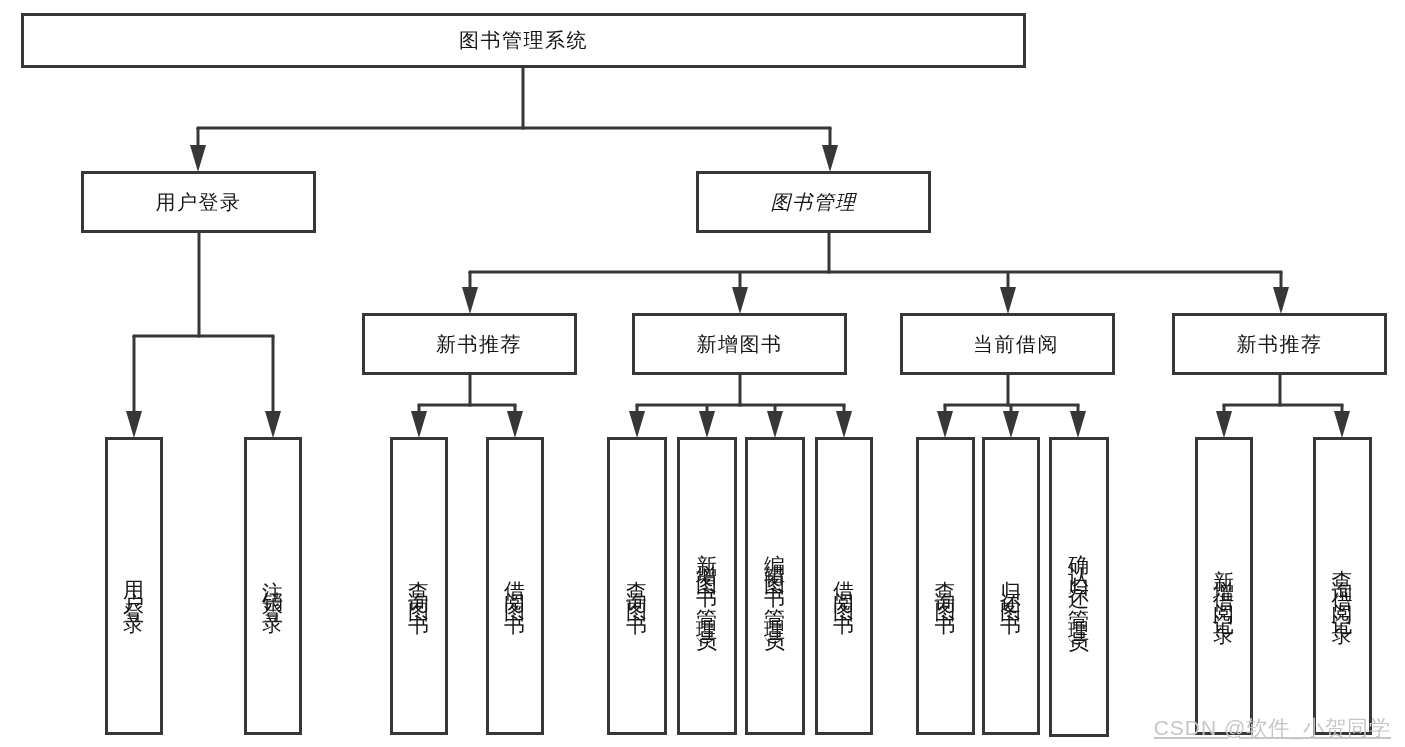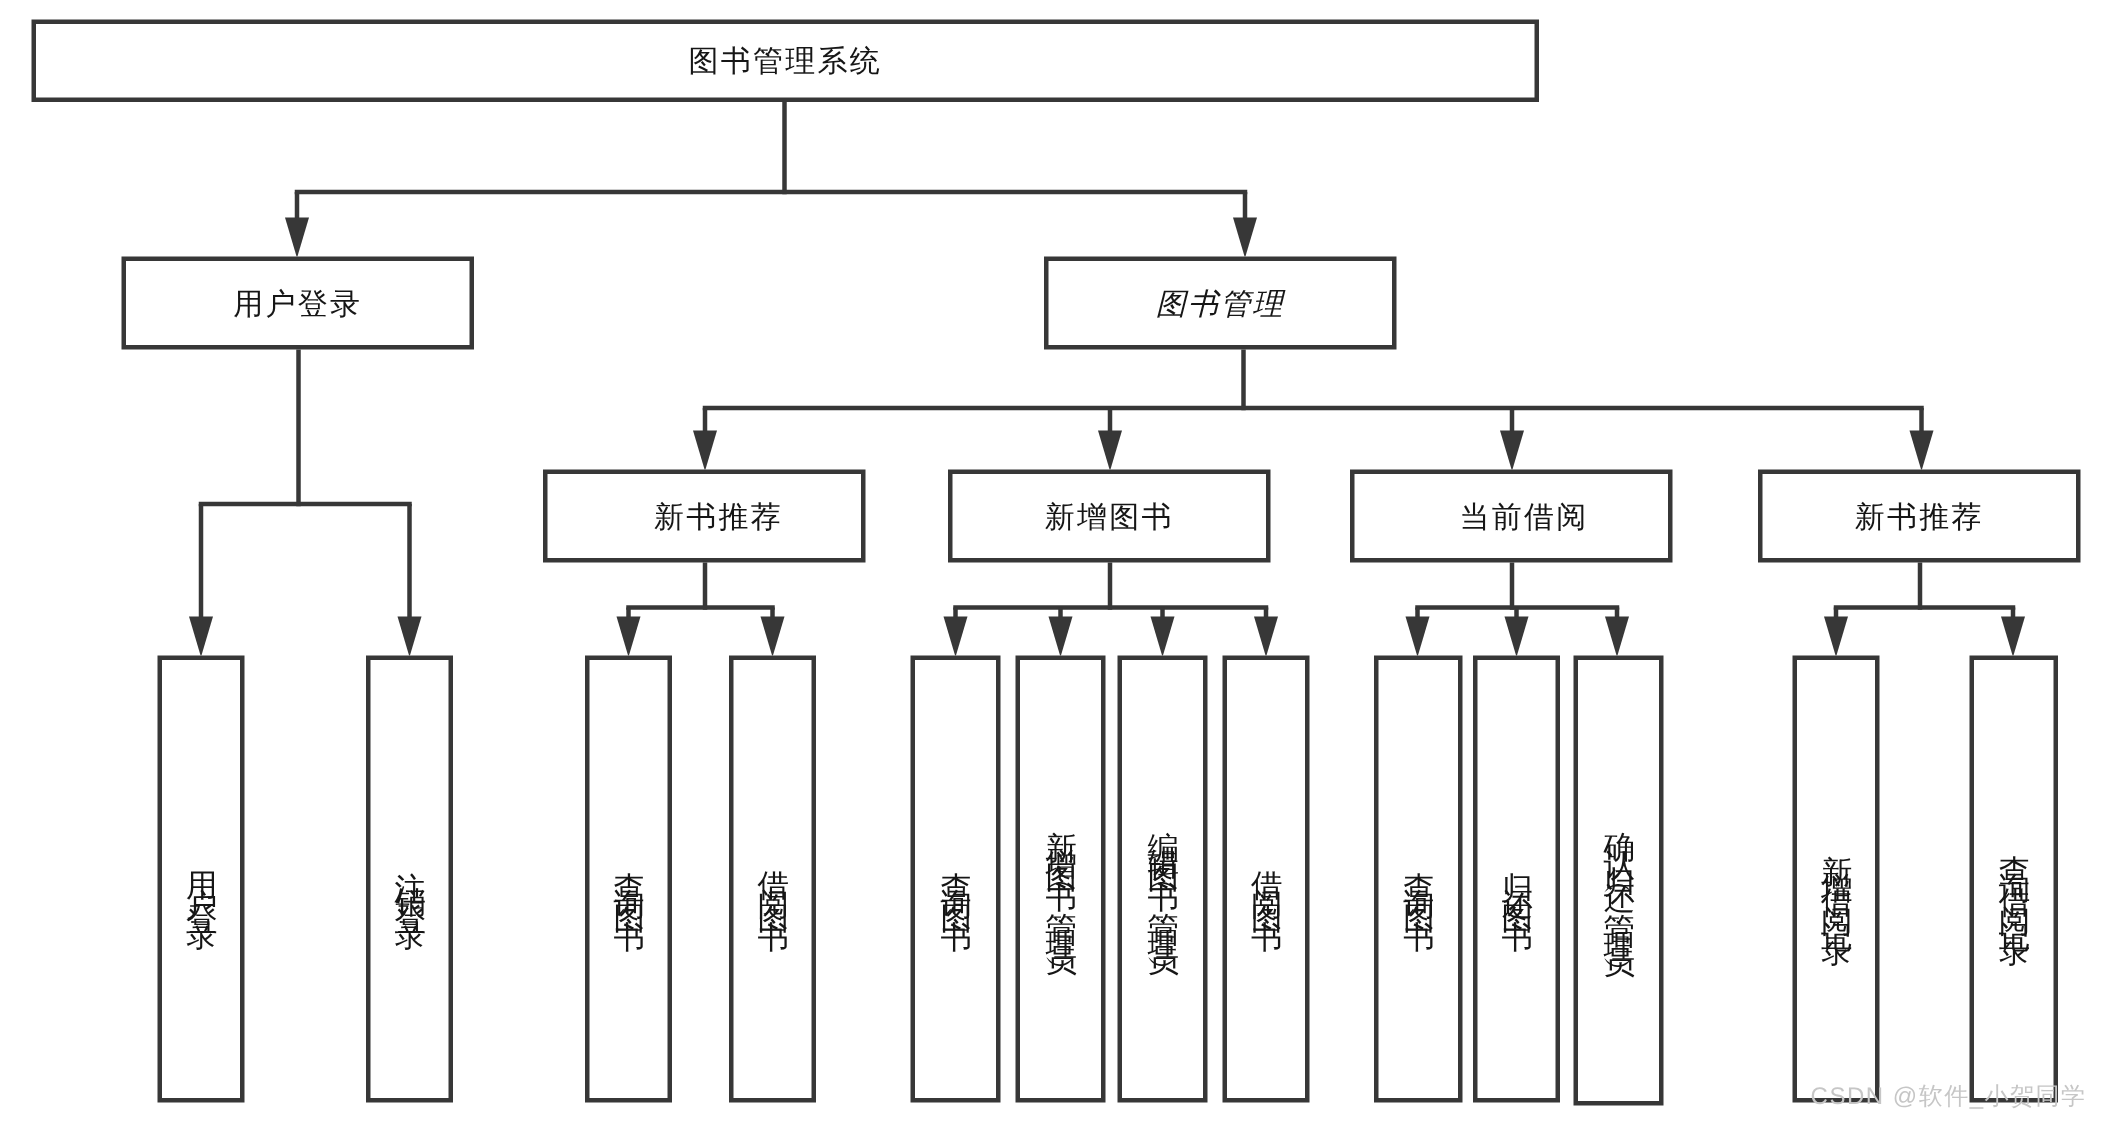--- a/index.html
+++ b/index.html
@@ -32,22 +32,22 @@
   #n-leaf-bb-query{left:607px;top:437px;width:60px;height:298px;}
   #n-leaf-bb-add{left:677px;top:437px;width:60px;height:298px;}
   #n-leaf-bb-edit{left:745px;top:437px;width:60px;height:298px;}
   #n-leaf-bb-borrow{left:815px;top:437px;width:58px;height:298px;}
   #n-leaf-cb-query{left:916px;top:437px;width:59px;height:298px;}
   #n-leaf-cb-return{left:982px;top:437px;width:58px;height:298px;}
   #n-leaf-cb-confirm{left:1049px;top:437px;width:60px;height:300px;}
   #n-leaf-rec-add{left:1195px;top:437px;width:58px;height:298px;}
   #n-leaf-rec-query{left:1313px;top:437px;width:59px;height:298px;}
   .watermark{
-    position:absolute;right:14px;bottom:5px;font-size:16px;letter-spacing:1px;
-    color:#c6c6c6;z-index:5;white-space:nowrap;
+    position:absolute;right:14px;bottom:5px;font-size:21px;letter-spacing:1px;
+    color:#c6c6c6;z-index:5;white-space:nowrap;text-decoration:underline;
   }
 </style>
 </head>
 <body>
 
 <div class="canvas">
 
   <svg class="connectors" id="conn" viewBox="0 0 1405 747" xmlns="http://www.w3.org/2000/svg">
       <line x1="523" y1="68" x2="523" y2="128" stroke="#373737" stroke-width="3" stroke-linecap="square"></line>
       <line x1="198" y1="128" x2="830" y2="128" stroke="#373737" stroke-width="3" stroke-linecap="square"></line>

